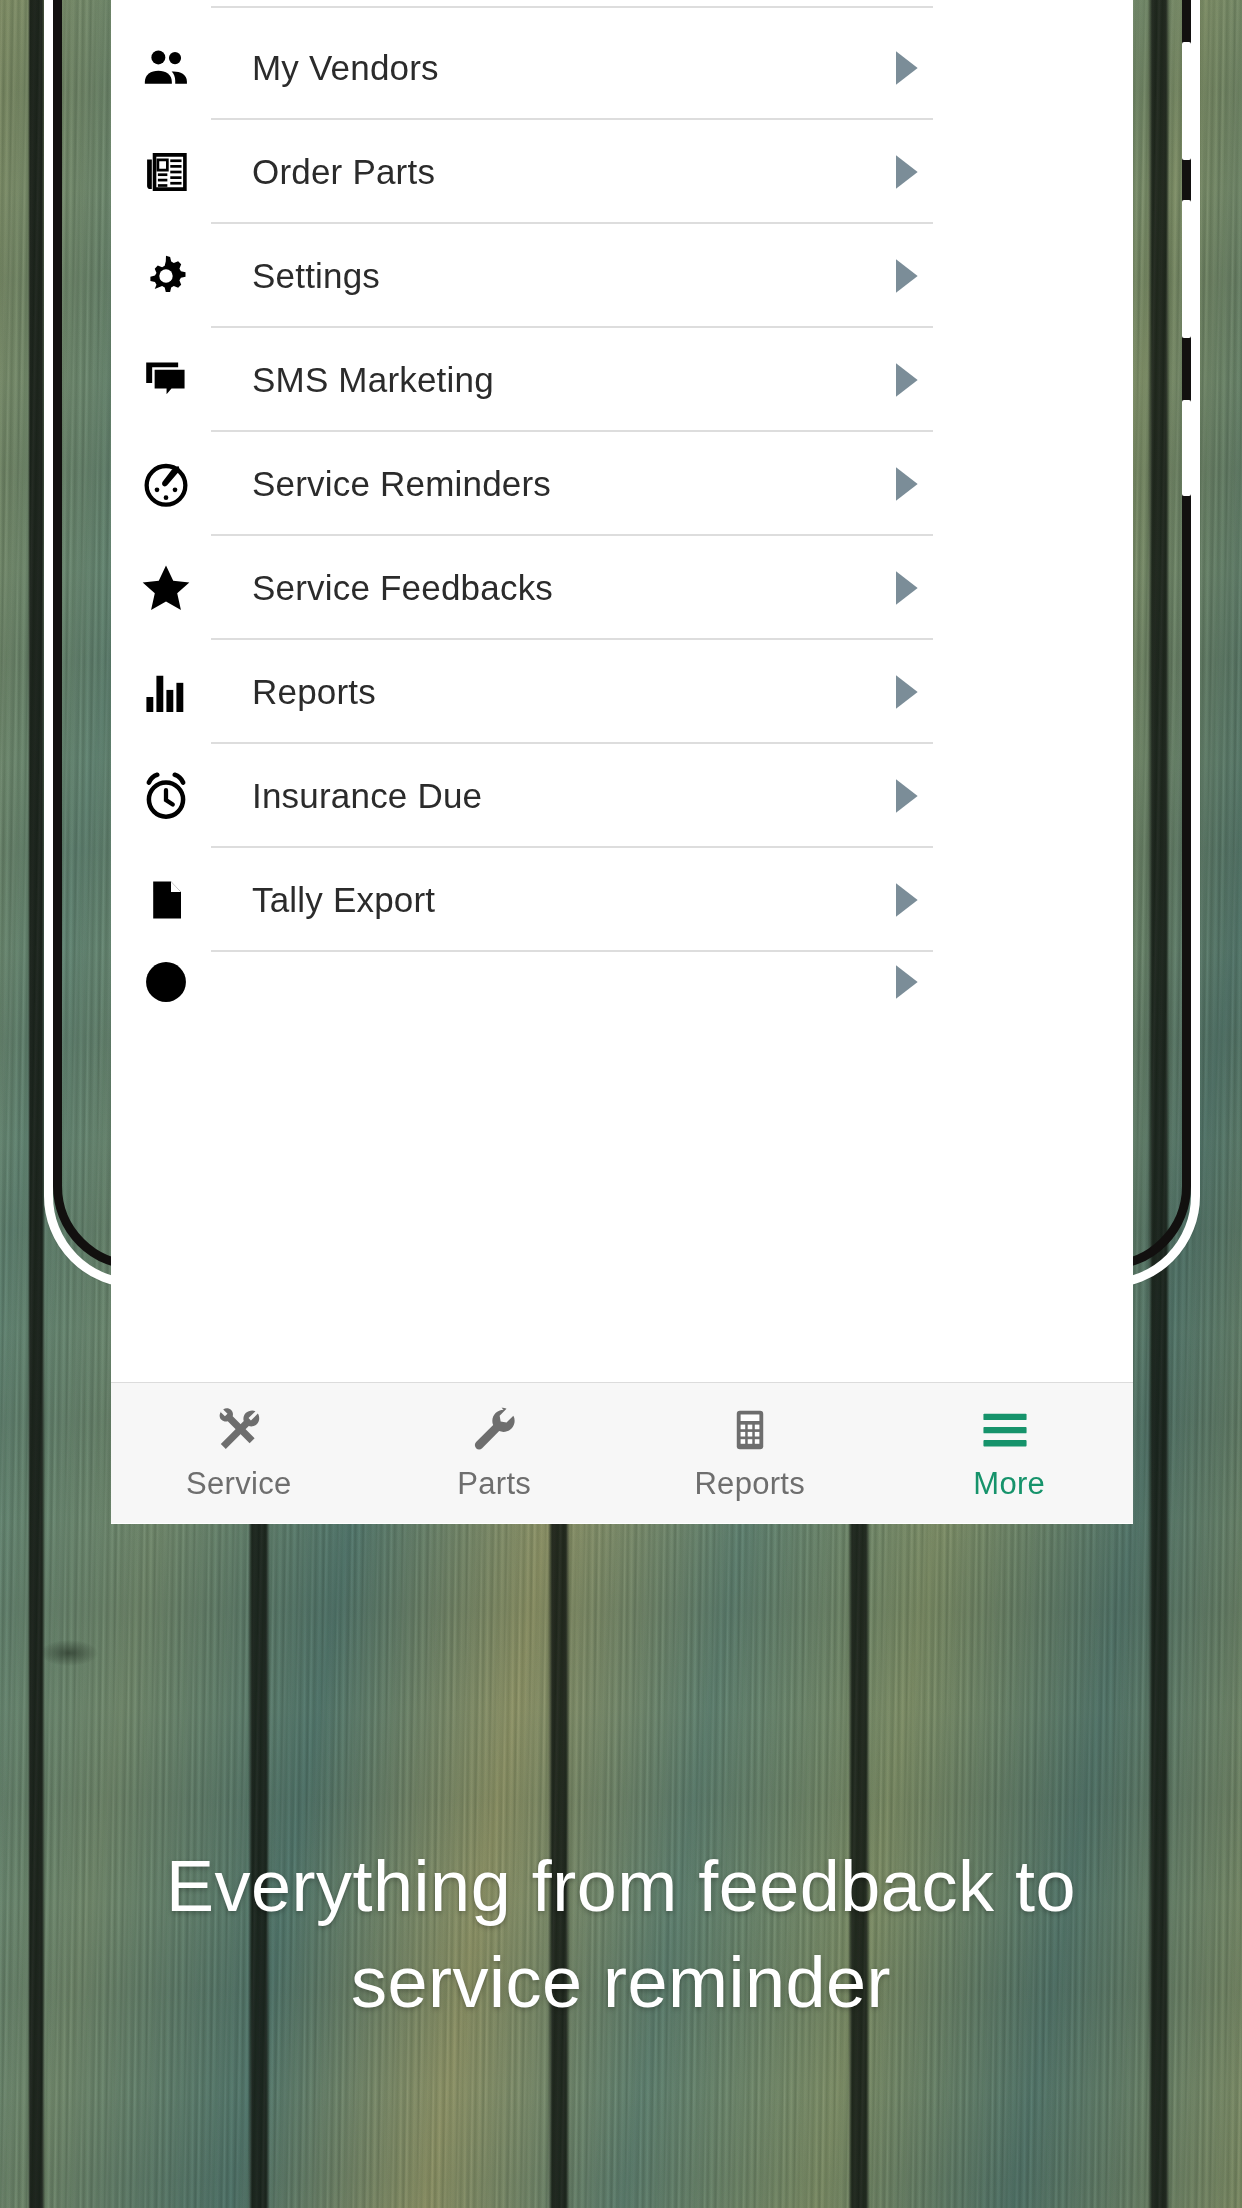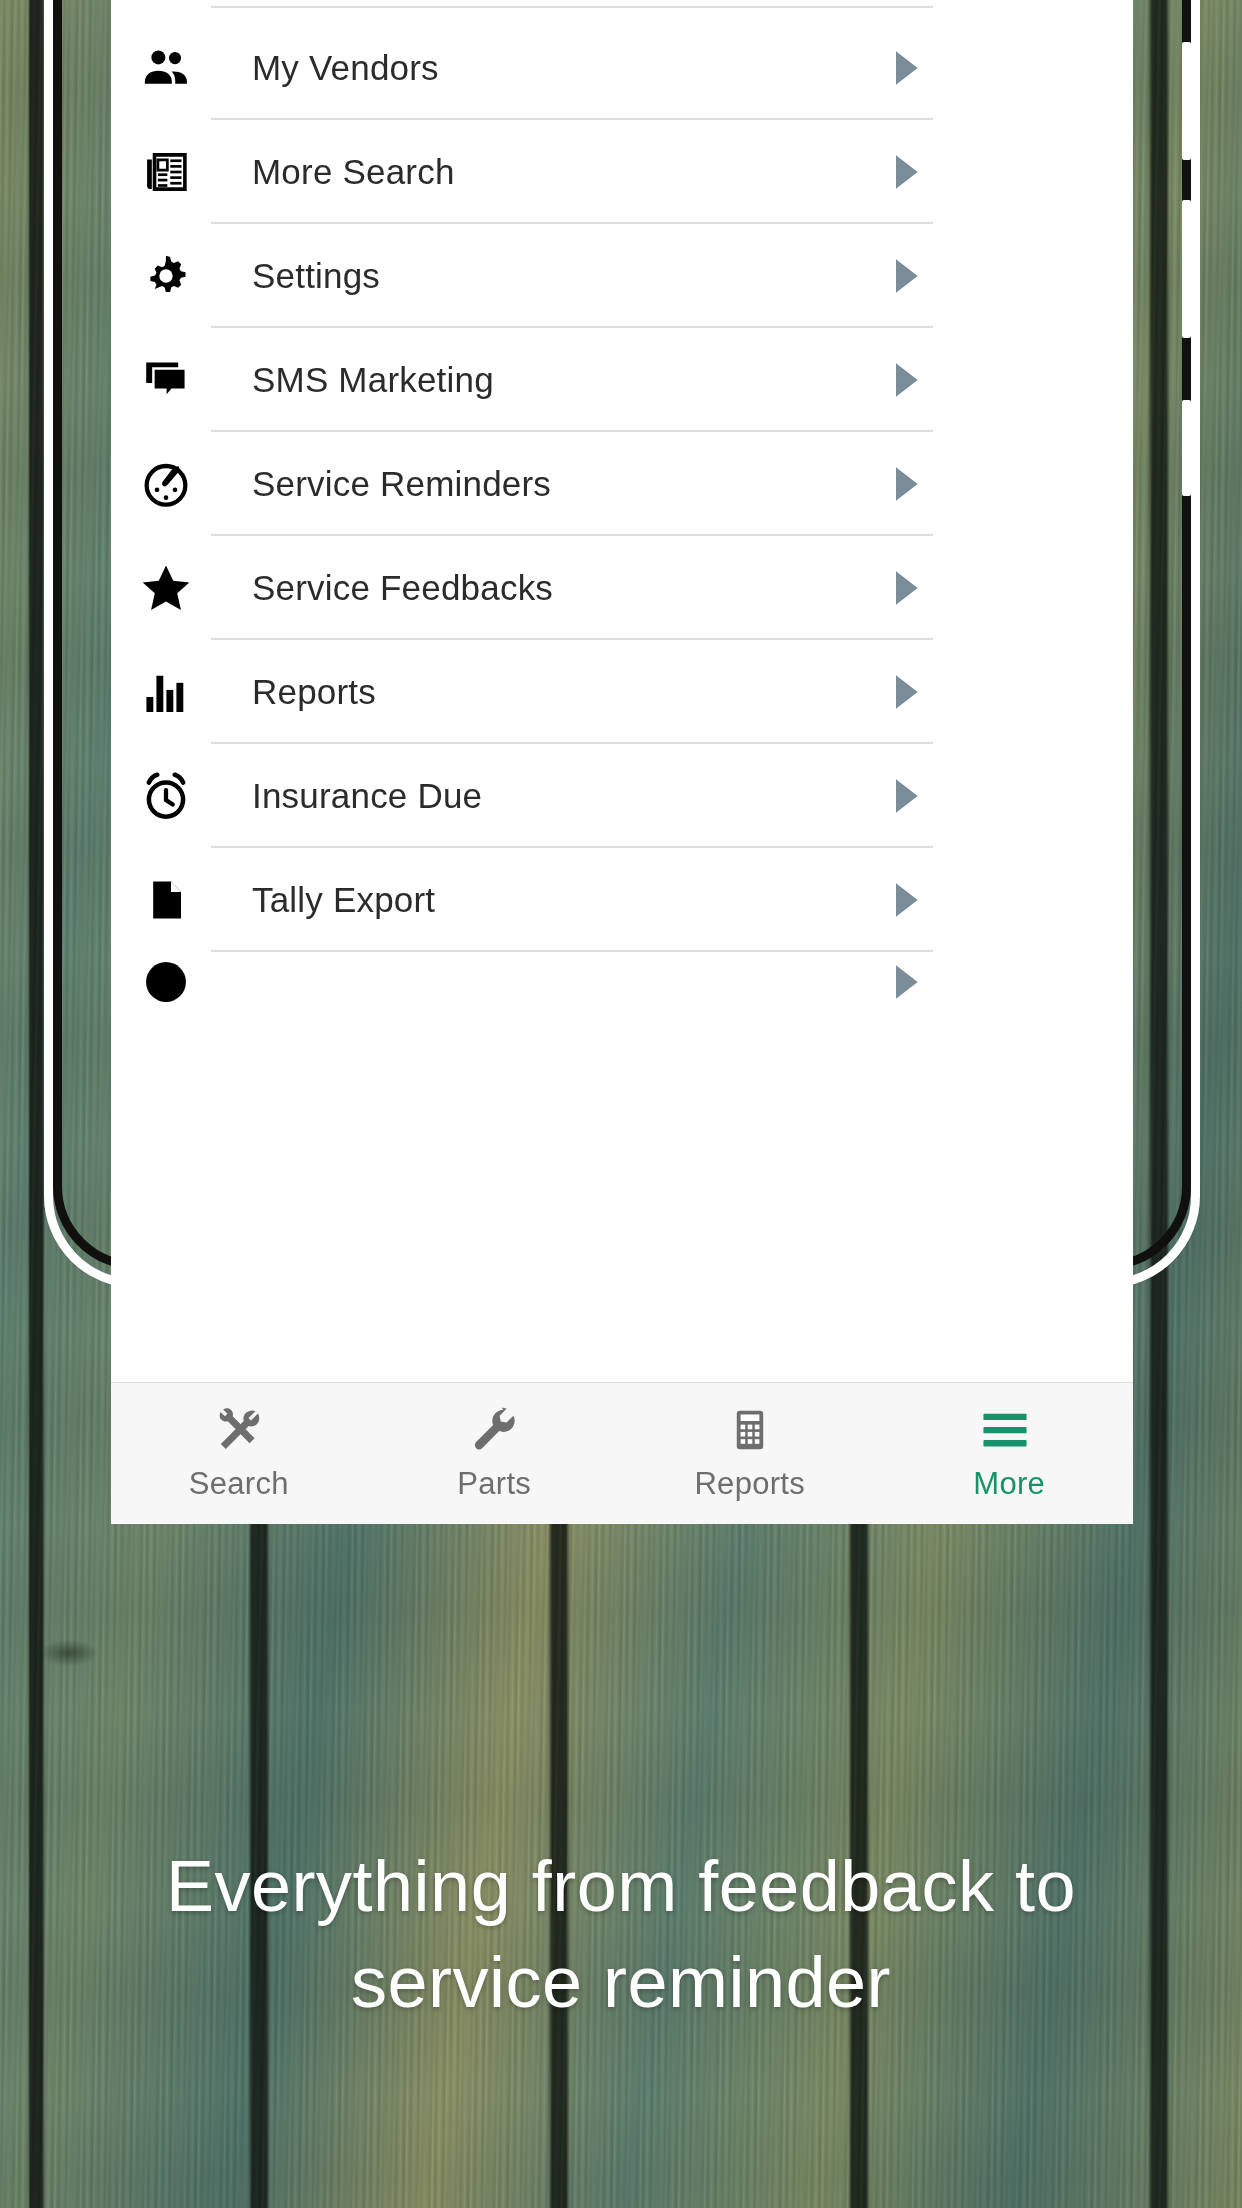--- a/index.html
+++ b/index.html
@@ -214,21 +214,21 @@
               <rect x="8.4" y="15.0" width="4.2" height="1.2"></rect>
               <rect x="8.4" y="17.4" width="4.2" height="1.2"></rect>
               <rect x="13.9" y="6.4" width="5" height="1.2"></rect>
               <rect x="13.9" y="8.9" width="5" height="1.2"></rect>
               <rect x="13.9" y="11.4" width="5" height="1.2"></rect>
               <rect x="13.9" y="13.9" width="5" height="1.2"></rect>
               <rect x="13.9" y="16.4" width="5" height="1.2"></rect>
             </g>
         </svg>
       </span>
-      <span class="menu-label">More Search</span>
+      <span class="menu-label">Order Parts</span>
       <span class="menu-arrow">
         <svg width="34" height="40" viewBox="0 0 20 24">
             <polygon points="4,2 17,12 4,22" fill="#7b8d98"></polygon>
           </svg>
       </span>
       <span class="menu-sep"></span>
     </div>
 
     <div class="menu-item">
       <span class="menu-icon">
@@ -368,21 +368,21 @@
 
 <div id="tabbar">
 
   <div class="tab">
     <span class="tab-icon">
       <svg width="52" height="52" viewBox="0 0 24 24" fill="#6e6e6e">
         <path d="M3.9 3.3c-1.1 1.1-1.1 2.9 0 4 .8.8 1.9 1 2.9.7l10.1 10.1 2.3-2.3L9.1 5.7c.3-1 .1-2.1-.7-2.9-1-1-2.6-1.1-3.7-.3l2 2-1.2 1.2-2-2z"></path>
         <path d="M19.6 3.3l-3.2 3.2 1.1 1.1 3.2-3.2c1 1.5.8 3.6-.5 4.9-1 1-2.4 1.3-3.7.9L5.9 20.8l-2.3-2.3L14.2 7.9c-.4-1.2-.1-2.7.9-3.7 1.3-1.3 3.3-1.5 4.5-.9z"></path>
       </svg>
     </span>
-    <span class="tab-label">Search</span>
+    <span class="tab-label">Service</span>
   </div>
 
   <div class="tab">
     <span class="tab-icon">
       <svg width="50" height="52" viewBox="0 0 24 24" fill="#6e6e6e">
         <path d="M16.6 2.3c-3 0-5.4 2.4-5.4 5.4 0 .7.1 1.3.4 1.9L3.4 17.8c-.8.8-.8 2.1 0 2.9.8.8 2.1.8 2.9 0l8.2-8.2c.6.2 1.3.4 2 .4 3 0 5.4-2.4 5.4-5.4 0-.9-.2-1.7-.6-2.4l-3.3 3.3-2.8-.5-.5-2.8 3.3-3.3c-.7-.4-1.5-.5-2.4-.5z"></path>
       </svg>
     </span>
     <span class="tab-label">Parts</span>
   </div>

